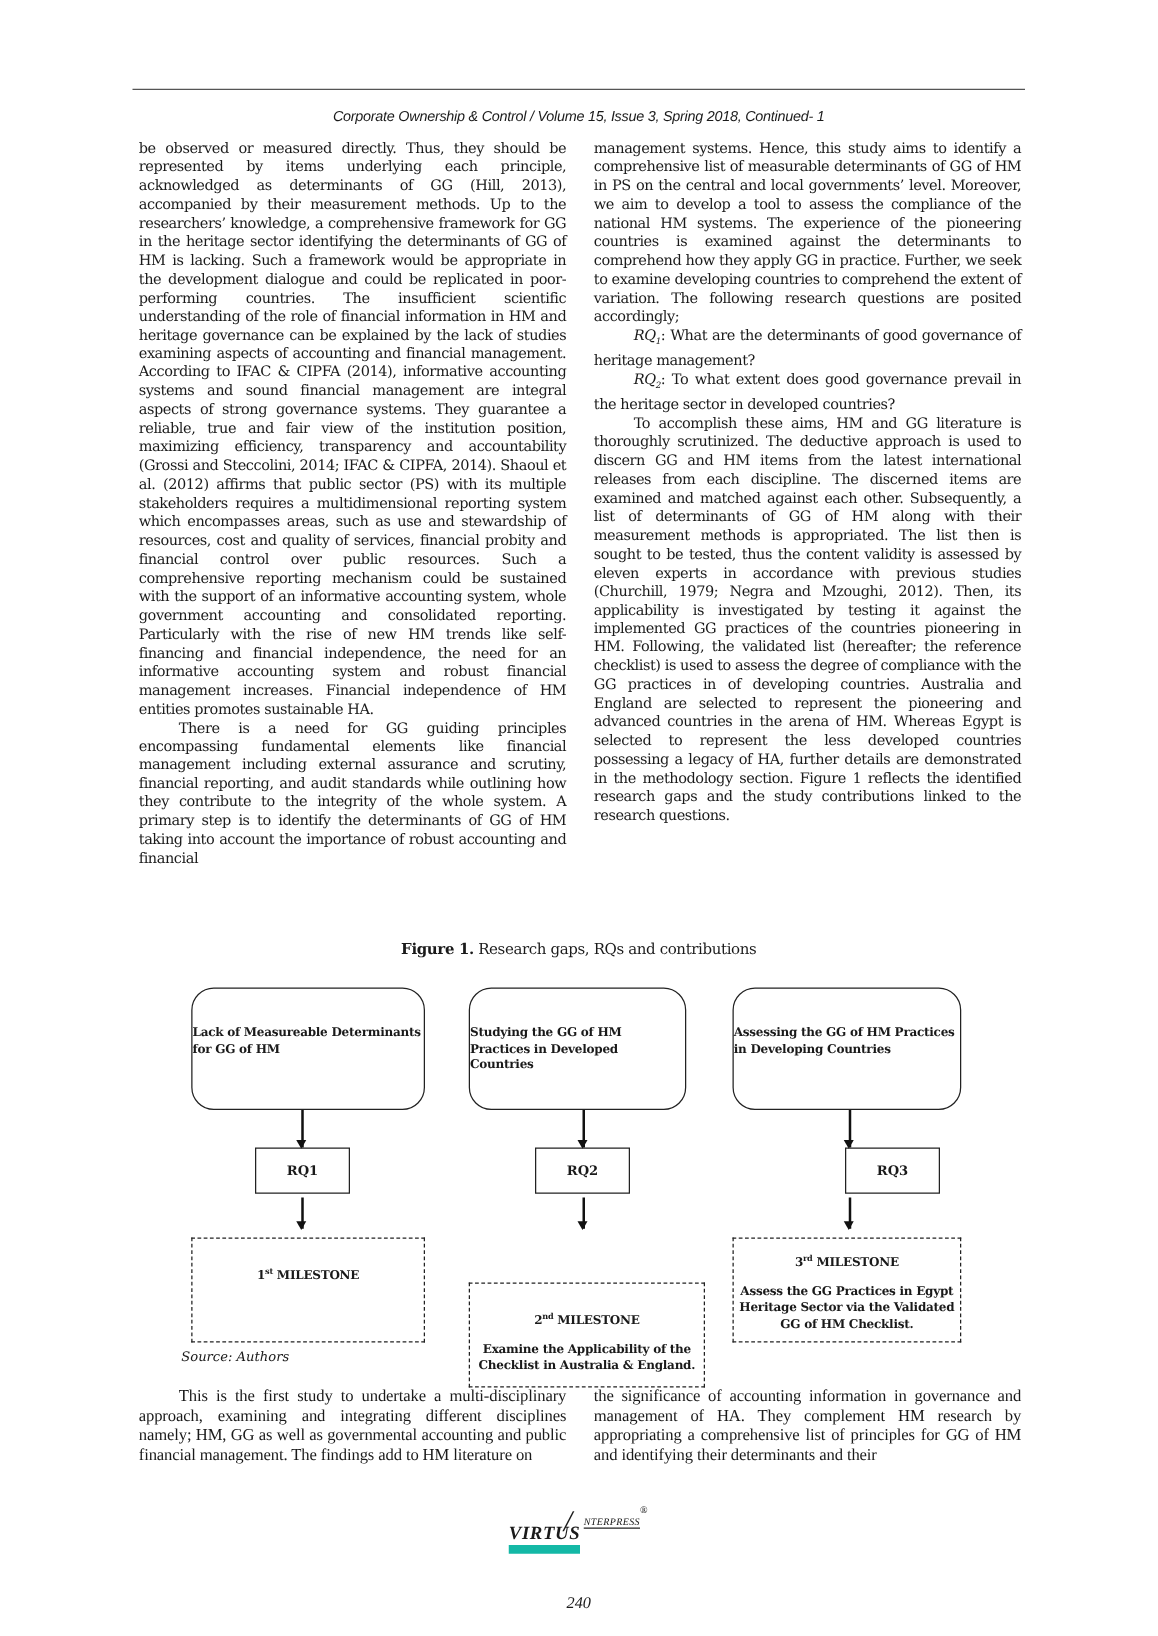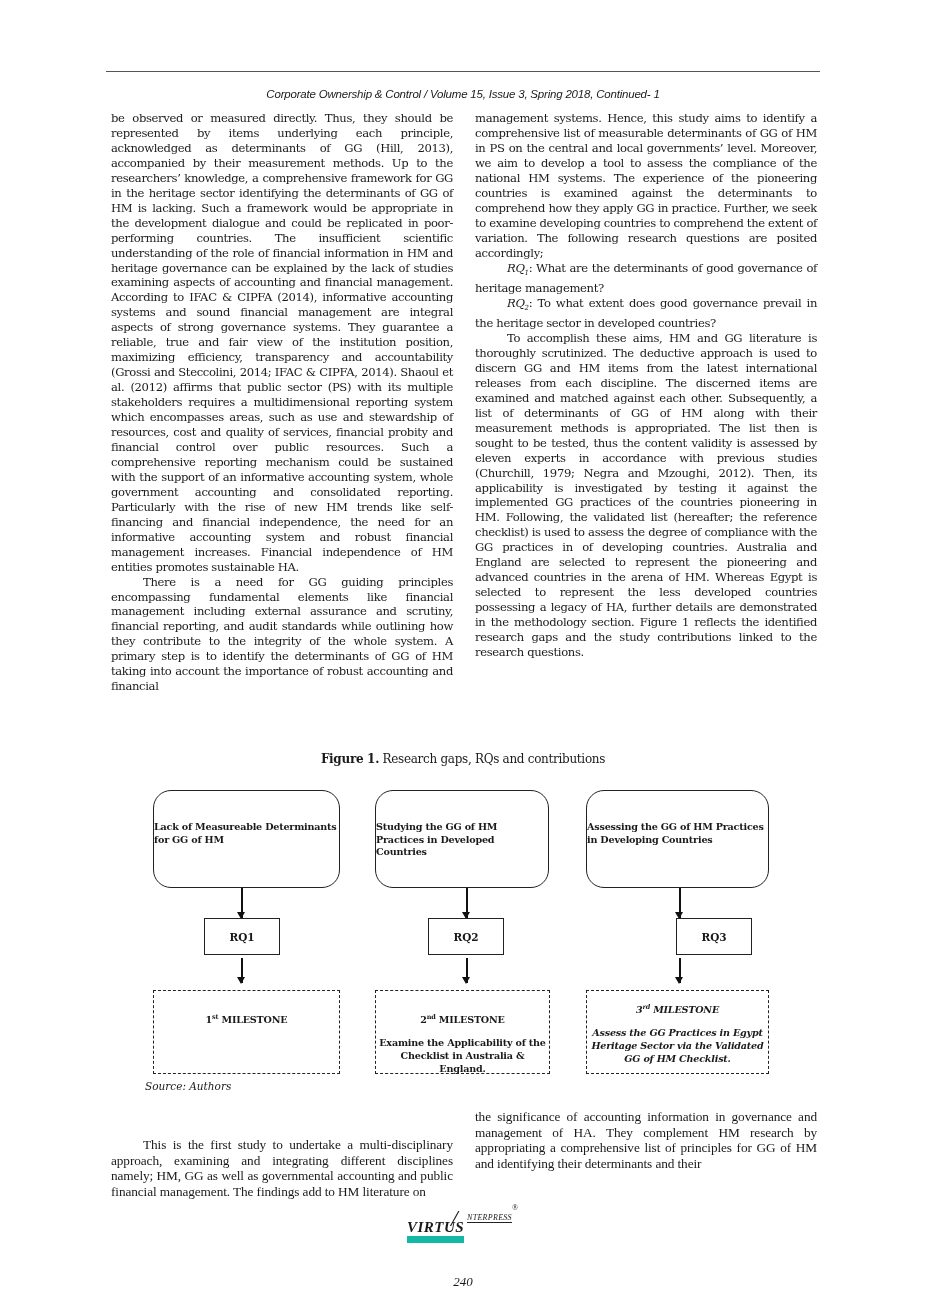--- a/index.html
+++ b/index.html
@@ -44,21 +44,21 @@
   .arrow { position: absolute; width: 1.5px; background: #111; }
   .arrow::after {
     content: ""; position: absolute; left: -4px; bottom: -1px; width: 0; height: 0;
     border-left: 4.5px solid transparent; border-right: 4.5px solid transparent; border-top: 7px solid #111;
   }
   .source { position: absolute; left: 145px; top: 1080px; font-family: "DejaVu Serif", serif; font-style: italic; font-size: 10.5px; }
   .bottom-col {
     position: absolute; top: 1109px; width: 342px; font-family: "Liberation Serif", serif;
     font-size: 13.3px; line-height: 15.6px; text-align: justify; letter-spacing: -0.1px;
   }
-  .bottom-left { left: 111px; margin-top: 28px; }
+  .bottom-left { left: 111px; }
   .bottom-right { left: 475px; }
   .logo {
     position: absolute; left: 405px; top: 1205px; width: 120px; height: 30px;
     font-family: "Liberation Serif", serif; font-style: italic;
   }
   .logo-virtus { position: absolute; left: 2px; top: 14px; font-size: 15px; font-weight: bold; letter-spacing: 0.5px; border-bottom: 7px solid #14b8a6; }
   .logo-quill { position: absolute; left: 46px; top: 0; font-size: 24px; }
   .logo-inter { position: absolute; left: 62px; top: 8px; font-size: 8px; letter-spacing: 0.3px; border-bottom: 1px solid #222; }
   .logo-reg { position: absolute; left: 107px; top: -2px; font-size: 8px; font-style: normal; }
   .page-number { position: absolute; left: 0; top: 1238px; width: 926px; text-align: center; font-family: "Liberation Serif", serif; font-style: italic; font-size: 13px; margin-top: 36px; }
@@ -95,25 +95,25 @@
 <div class="rq-box" style="left:428px;">RQ2</div>
 <div class="rq-box" style="left:640px;margin-left:36px;">RQ3</div>
 
 <div class="arrow" style="left:241px; top:958px; height:25px;"></div>
 <div class="arrow" style="left:466px; top:958px; height:25px;"></div>
 <div class="arrow" style="left:679px; top:958px; height:25px;"></div>
 
 <div class="ms-box" style="left:153px; width:187px;">
   <div class="ms-title"><span>1</span><sup>st</sup><span> MILESTONE</span></div>
 </div>
-<div class="ms-box" style="left:375px; width:175px; padding-top:20px;">
+<div class="ms-box" style="left:375px; width:189px; padding-top:20px;margin-top:36px;">
   <div class="ms-title"><span>2</span><sup>nd</sup><span> MILESTONE</span></div>
   <div>Examine the Applicability of the Checklist in Australia &amp; England.</div>
 </div>
-<div class="ms-box" style="left:586px; width:183px; padding-top:10px;font-style:italic;">
+<div class="ms-box" style="left:586px; width:183px; padding-top:10px;">
   <div class="ms-title"><span>3</span><sup>rd</sup><span> MILESTONE</span></div>
   <div>Assess the GG Practices in Egypt Heritage Sector via the Validated GG of HM Checklist.</div>
 </div>
 
 <div class="source">Source: Authors</div>
 
 <div class="bottom-col bottom-left">
   <p class="indent" style="margin:0;">This is the first study to undertake a multi-disciplinary approach, examining and integrating different disciplines namely; HM, GG as well as governmental accounting and public financial management. The findings add to HM literature on</p>
 </div>
 <div class="bottom-col bottom-right">

